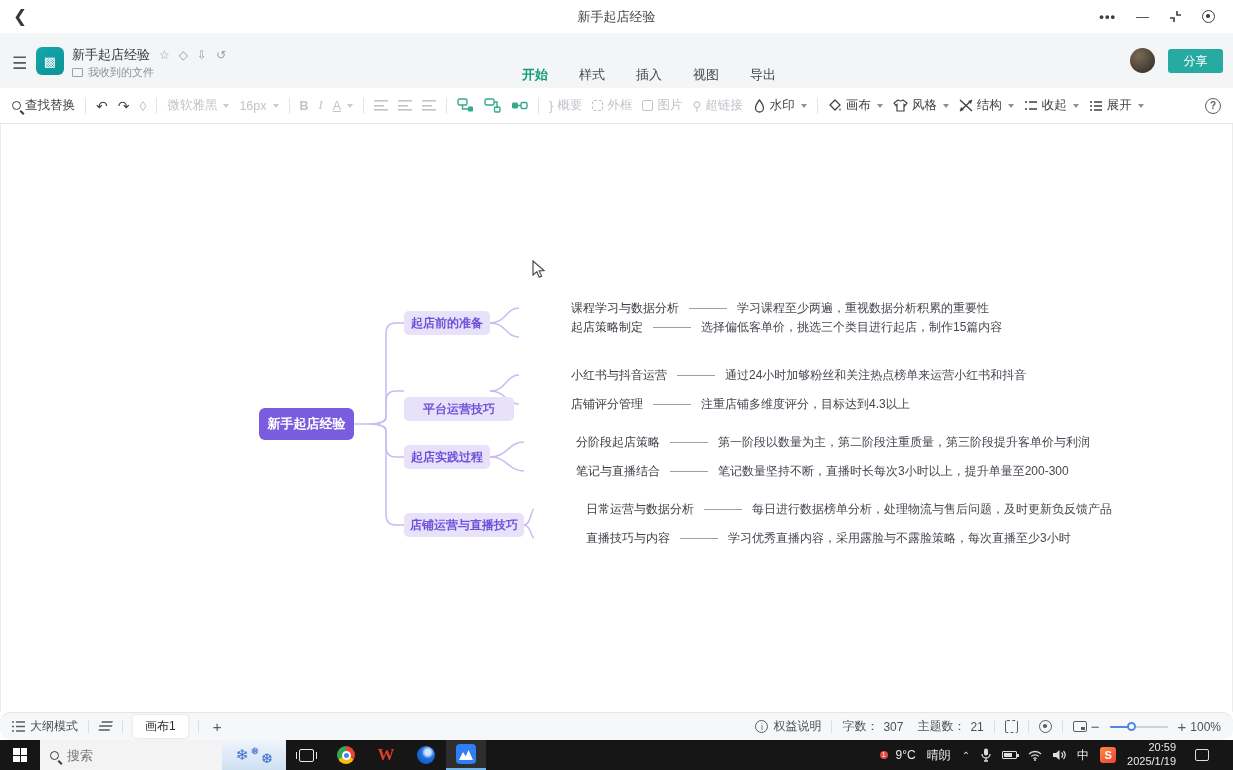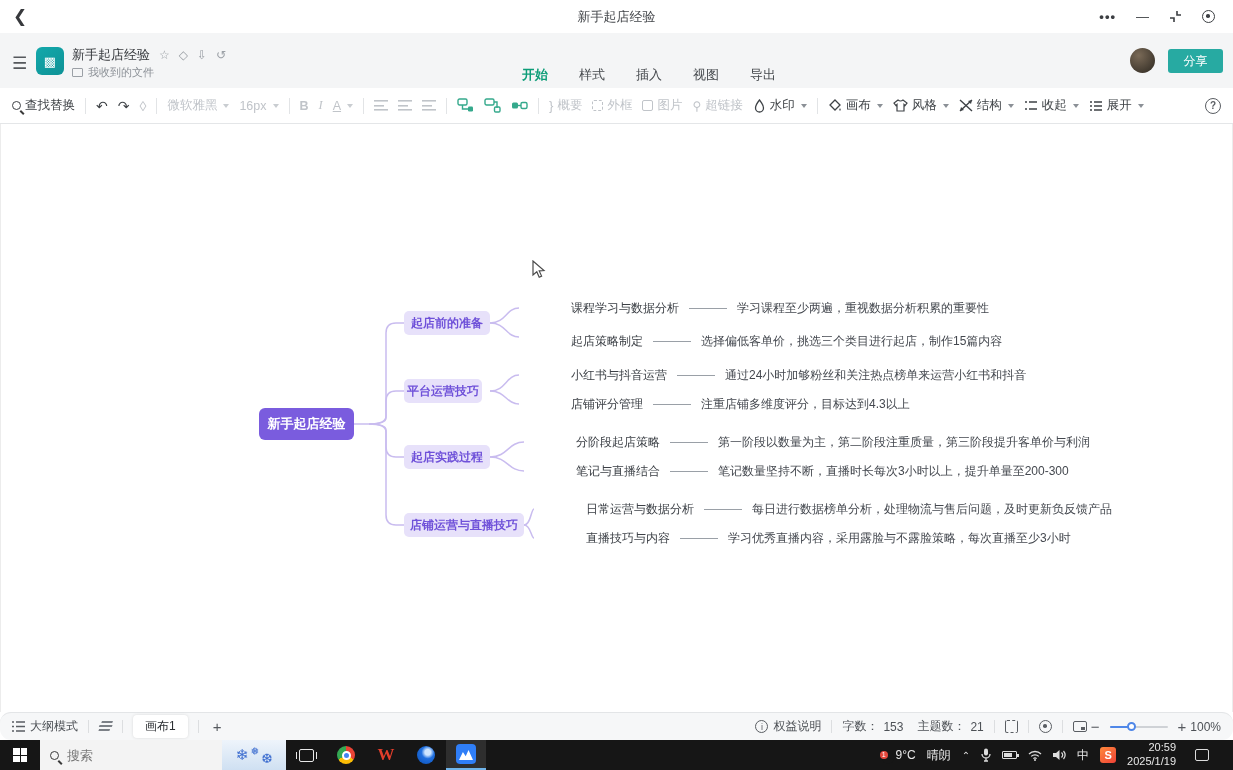--- a/index.html
+++ b/index.html
@@ -295,30 +295,30 @@
         <path d="M489 333 C507 333 507 318 523 318"></path>
         <path d="M489 333 C507 333 507 347 523 347"></path>
         <path d="M523 401 C530 401 530 385 533 385"></path>
         <path d="M523 401 C530 401 530 414 533 414"></path>
       </g>
     </svg>
 
     <div class="mm-root">新手起店经验</div>
 
     <div class="mm-branch" style="top:187px;width:86px">起店前的准备</div>
-    <div class="mm-branch" style="top:255px;width:78px">平台运营技巧</div>
+    <div class="mm-branch" style="top:273px;width:110px">平台运营技巧</div>
     <div class="mm-branch" style="top:321px;width:86px">起店实践过程</div>
     <div class="mm-branch" style="top:389px;width:120px">店铺运营与直播技巧</div>
 
     <div class="mm-row" style="left:522px;top:175px">
       <span class="mm-label">课程学习与数据分析</span>
         <span class="mm-dash"></span>
         <span class="mm-detail">学习课程至少两遍，重视数据分析积累的重要性</span>
     </div>
-    <div class="mm-row" style="left:522px;top:208px">
+    <div class="mm-row" style="left:522px;top:194px">
       <span class="mm-label">起店策略制定</span>
         <span class="mm-dash"></span>
         <span class="mm-detail">选择偏低客单价，挑选三个类目进行起店，制作15篇内容</span>
     </div>
     <div class="mm-row" style="left:522px;top:242px">
       <span class="mm-label">小红书与抖音运营</span>
         <span class="mm-dash"></span>
         <span class="mm-detail">通过24小时加够粉丝和关注热点榜单来运营小红书和抖音</span>
     </div>
     <div class="mm-row" style="left:522px;top:271px">
@@ -367,21 +367,21 @@
     <span class="zoom-btn">+</span>
 
     <div class="status-right">
       <div class="s-item">
         <span class="info-circ">i</span>
         <span>权益说明</span>
       </div>
       <div class="s-sep"></div>
       <div class="s-item">
         <span>字数：</span>
-          <span>153</span>
+          <span>307</span>
       </div>
       <div style="width:14px"></div>
       <div class="s-item">
         <span>主题数：</span>
           <span>21</span>
       </div>
       <div class="s-sep"></div>
       <span class="corner-ic"></span>
       <div class="s-sep"></div>
       <span class="target-ic"></span>

